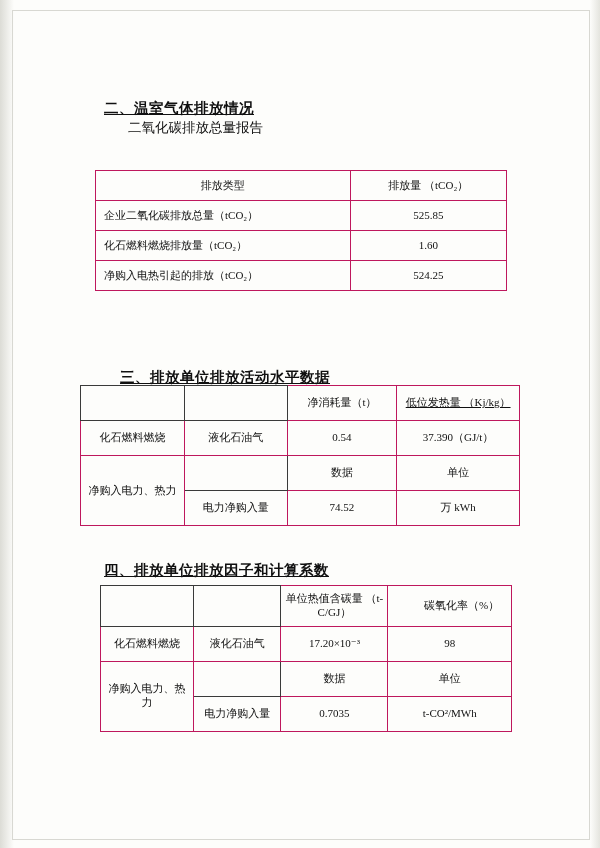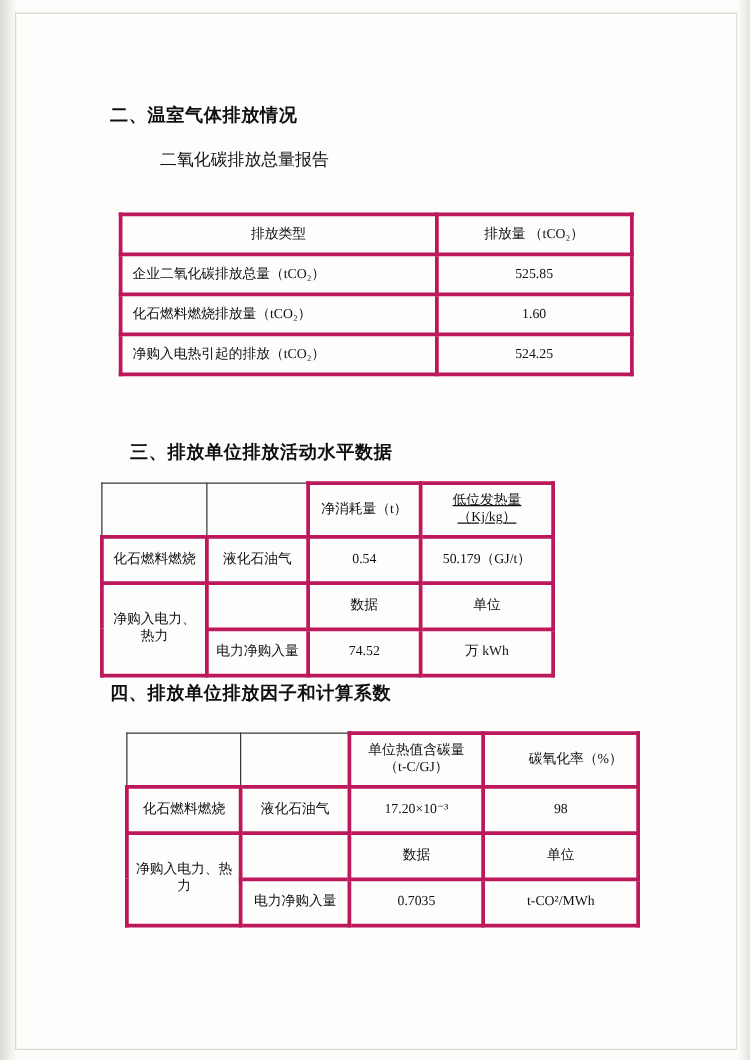--- a/index.html
+++ b/index.html
@@ -45,56 +45,57 @@
   .content {
     position: absolute;
     left: 0; top: 0;
     width: 600px;
   }
   h2.section {
     font-family: "Liberation Sans", "DejaVu Sans", sans-serif;
     font-weight: bold;
     font-size: 14.5px;
     letter-spacing: 0.5px;
-    margin: 0;
+    margin: 16px;
     color: #101010;
+    text-decoration: underline;
   }
   .sub-title {
     font-family: "Liberation Serif", "DejaVu Serif", serif;
     font-size: 13.5px;
     color: #101010;
   }
   .abs { position: absolute; }
 
   table.doc {
     border-collapse: collapse;
     font-size: 11px;
     color: #101010;
     background: transparent;
   }
   table.doc td, table.doc th {
-    border: 3px solid #be185d;
+    border: 1px solid #be185d;
     padding: 6px 4px;
     font-weight: normal;
     text-align: center;
     vertical-align: middle;
     line-height: 1.25;
   }
   table.doc td.left {
     text-align: left;
     padding-left: 8px;
   }
   table.doc td.blank { border: 1px solid #3a3a3a; }
 
   .t1 { left: 95px; top: 170px; width: 412px; }
   .t1 td { height: 17px; }
   .t1 .c1 { width: 258px; }
   .t1 .c2 { width: 154px; }
 
-  .t2 { left: 80px; top: 385px; width: 364px; }
+  .t2 { left: 80px; top: 385px; width: 440px; }
   .t2 td { height: 22px; }
   .t2 .c1 { width: 104px; }
   .t2 .c2 { width: 104px; }
   .t2 .c3 { width: 110px; }
   .t2 .c4 { width: 122px; text-decoration: underline; }
 
   .t3 { left: 100px; top: 585px; width: 412px; }
   .t3 td { height: 22px; }
   .t3 .c1 { width: 100px; }
   .t3 .c2 { width: 96px; }
@@ -141,21 +142,21 @@
         <tr>
           <td class="c1 blank"></td>
           <td class="c2 blank"></td>
           <td class="c3">净消耗量（t）</td>
           <td class="c4">低位发热量 （Kj/kg）</td>
         </tr>
         <tr>
           <td>化石燃料燃烧</td>
           <td>液化石油气</td>
           <td>0.54</td>
-          <td>50.179（GJ/t）</td>
+          <td>37.390（GJ/t）</td>
         </tr>
         <tr>
           <td rowspan="2">净购入电力、热力</td>
           <td class="blank"></td>
           <td>数据</td>
           <td>单位</td>
         </tr>
         <tr>
           <td>电力净购入量</td>
           <td>74.52</td>

